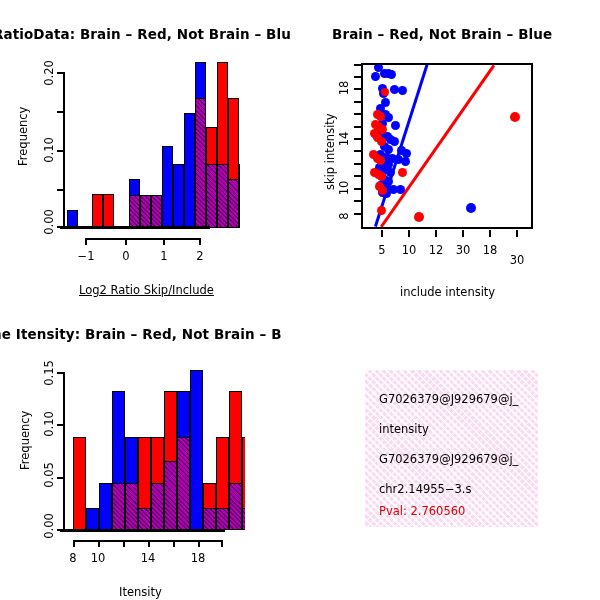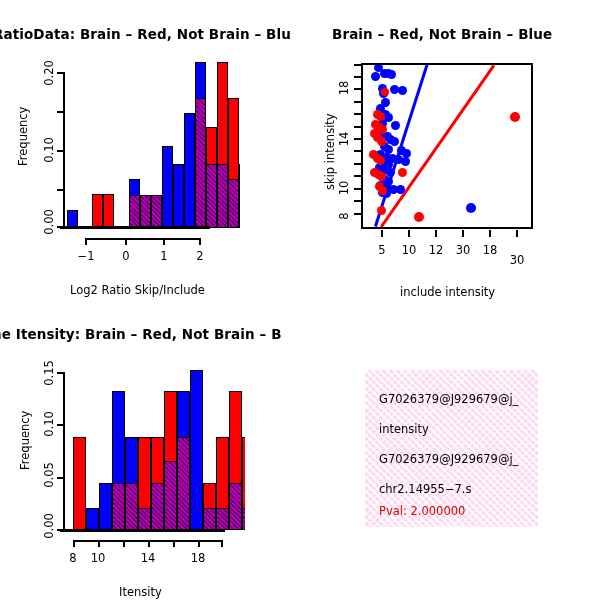--- a/index.html
+++ b/index.html
@@ -130,21 +130,21 @@
     <div class="tickmark" style="left:85px;top:238px;height:7px;"></div>
     <div class="tickmark" style="left:125px;top:238px;height:7px;"></div>
     <div class="tickmark" style="left:163px;top:238px;height:7px;"></div>
     <div class="tickmark" style="left:199px;top:238px;height:7px;"></div>
 
     <div class="ticklab" style="left:71px;top:249px;width:30px;">−1</div>
     <div class="ticklab" style="left:111px;top:249px;width:30px;">0</div>
     <div class="ticklab" style="left:149px;top:249px;width:30px;">1</div>
     <div class="ticklab" style="left:185px;top:249px;width:30px;">2</div>
 
-    <div class="axlabel" style="left:70px;top:283px;">Log2 Ratio Skip/Include</div>
+    <div class="axlabel" style="left:79px;top:283px;text-decoration:underline;">Log2 Ratio Skip/Include</div>
   </div>
 
   <div class="panel" style="left:300px;top:0;width:300px;height:300px;text-decoration:underline;">
 
     <div class="ptitle" style="left:32px;top:26px;">Brain – Red, Not Brain – Blue</div>
 
     <div class="axlabel vert" style="left:23px;top:190px;">skip intensity</div>
 
     <div class="ticklab vert" style="left:31px;top:81px;width:26px;">18</div>
     <div class="ticklab vert" style="left:31px;top:132px;width:26px;">14</div>
@@ -339,19 +339,19 @@
   <div class="panel" style="left:300px;top:300px;width:300px;height:300px;">
 
     <div class="infobox" style="left:65px;top:70px;width:173px;height:157px;">
 
       <div class="infoline" style="left:14px;top:22px;">G7026379@J929679@j_</div>
 
       <div class="infoline" style="left:14px;top:52px;">intensity</div>
 
       <div class="infoline" style="left:14px;top:82px;">G7026379@J929679@j_</div>
 
-      <div class="infoline" style="left:14px;top:112px;">chr2.14955−7.s</div>
-
-      <div class="infoline pval" style="left:14px;top:134px;">Pval: 2.000000</div>
+      <div class="infoline" style="left:14px;top:112px;">chr2.14955−3.s</div>
+
+      <div class="infoline pval" style="left:14px;top:134px;">Pval: 2.760560</div>
     </div>
   </div>
 
 </div>
 
 </body></html>

